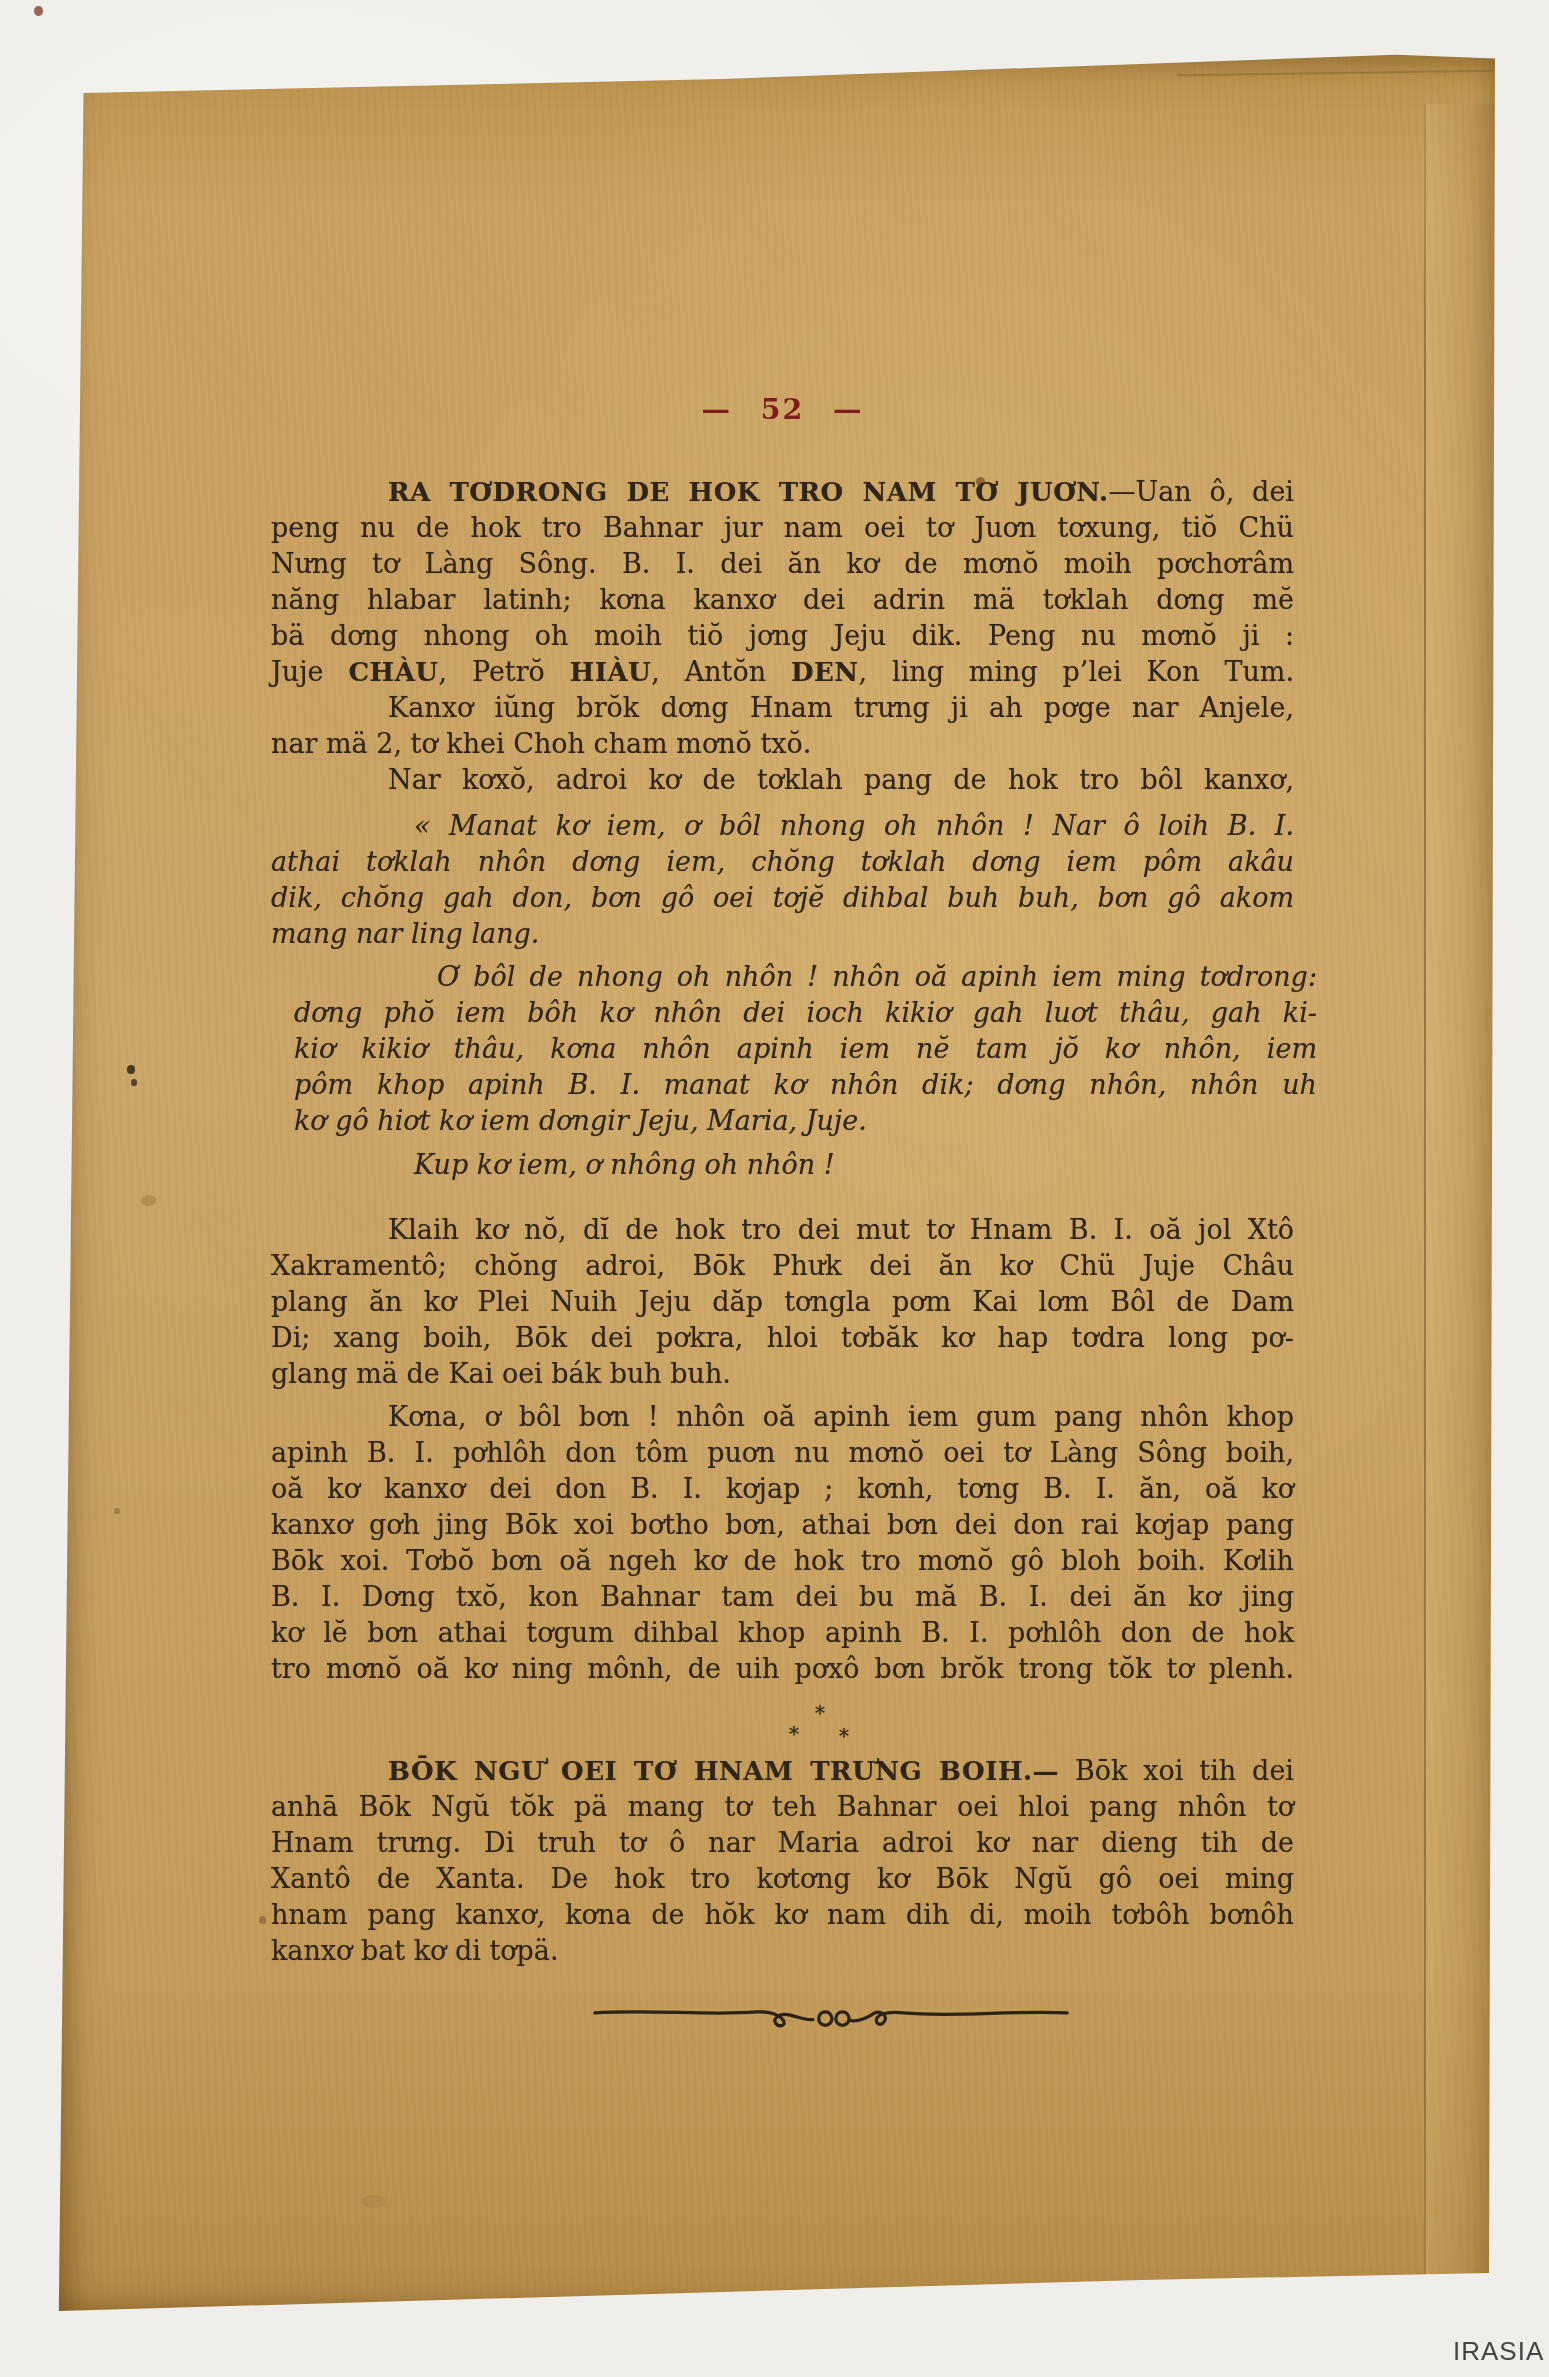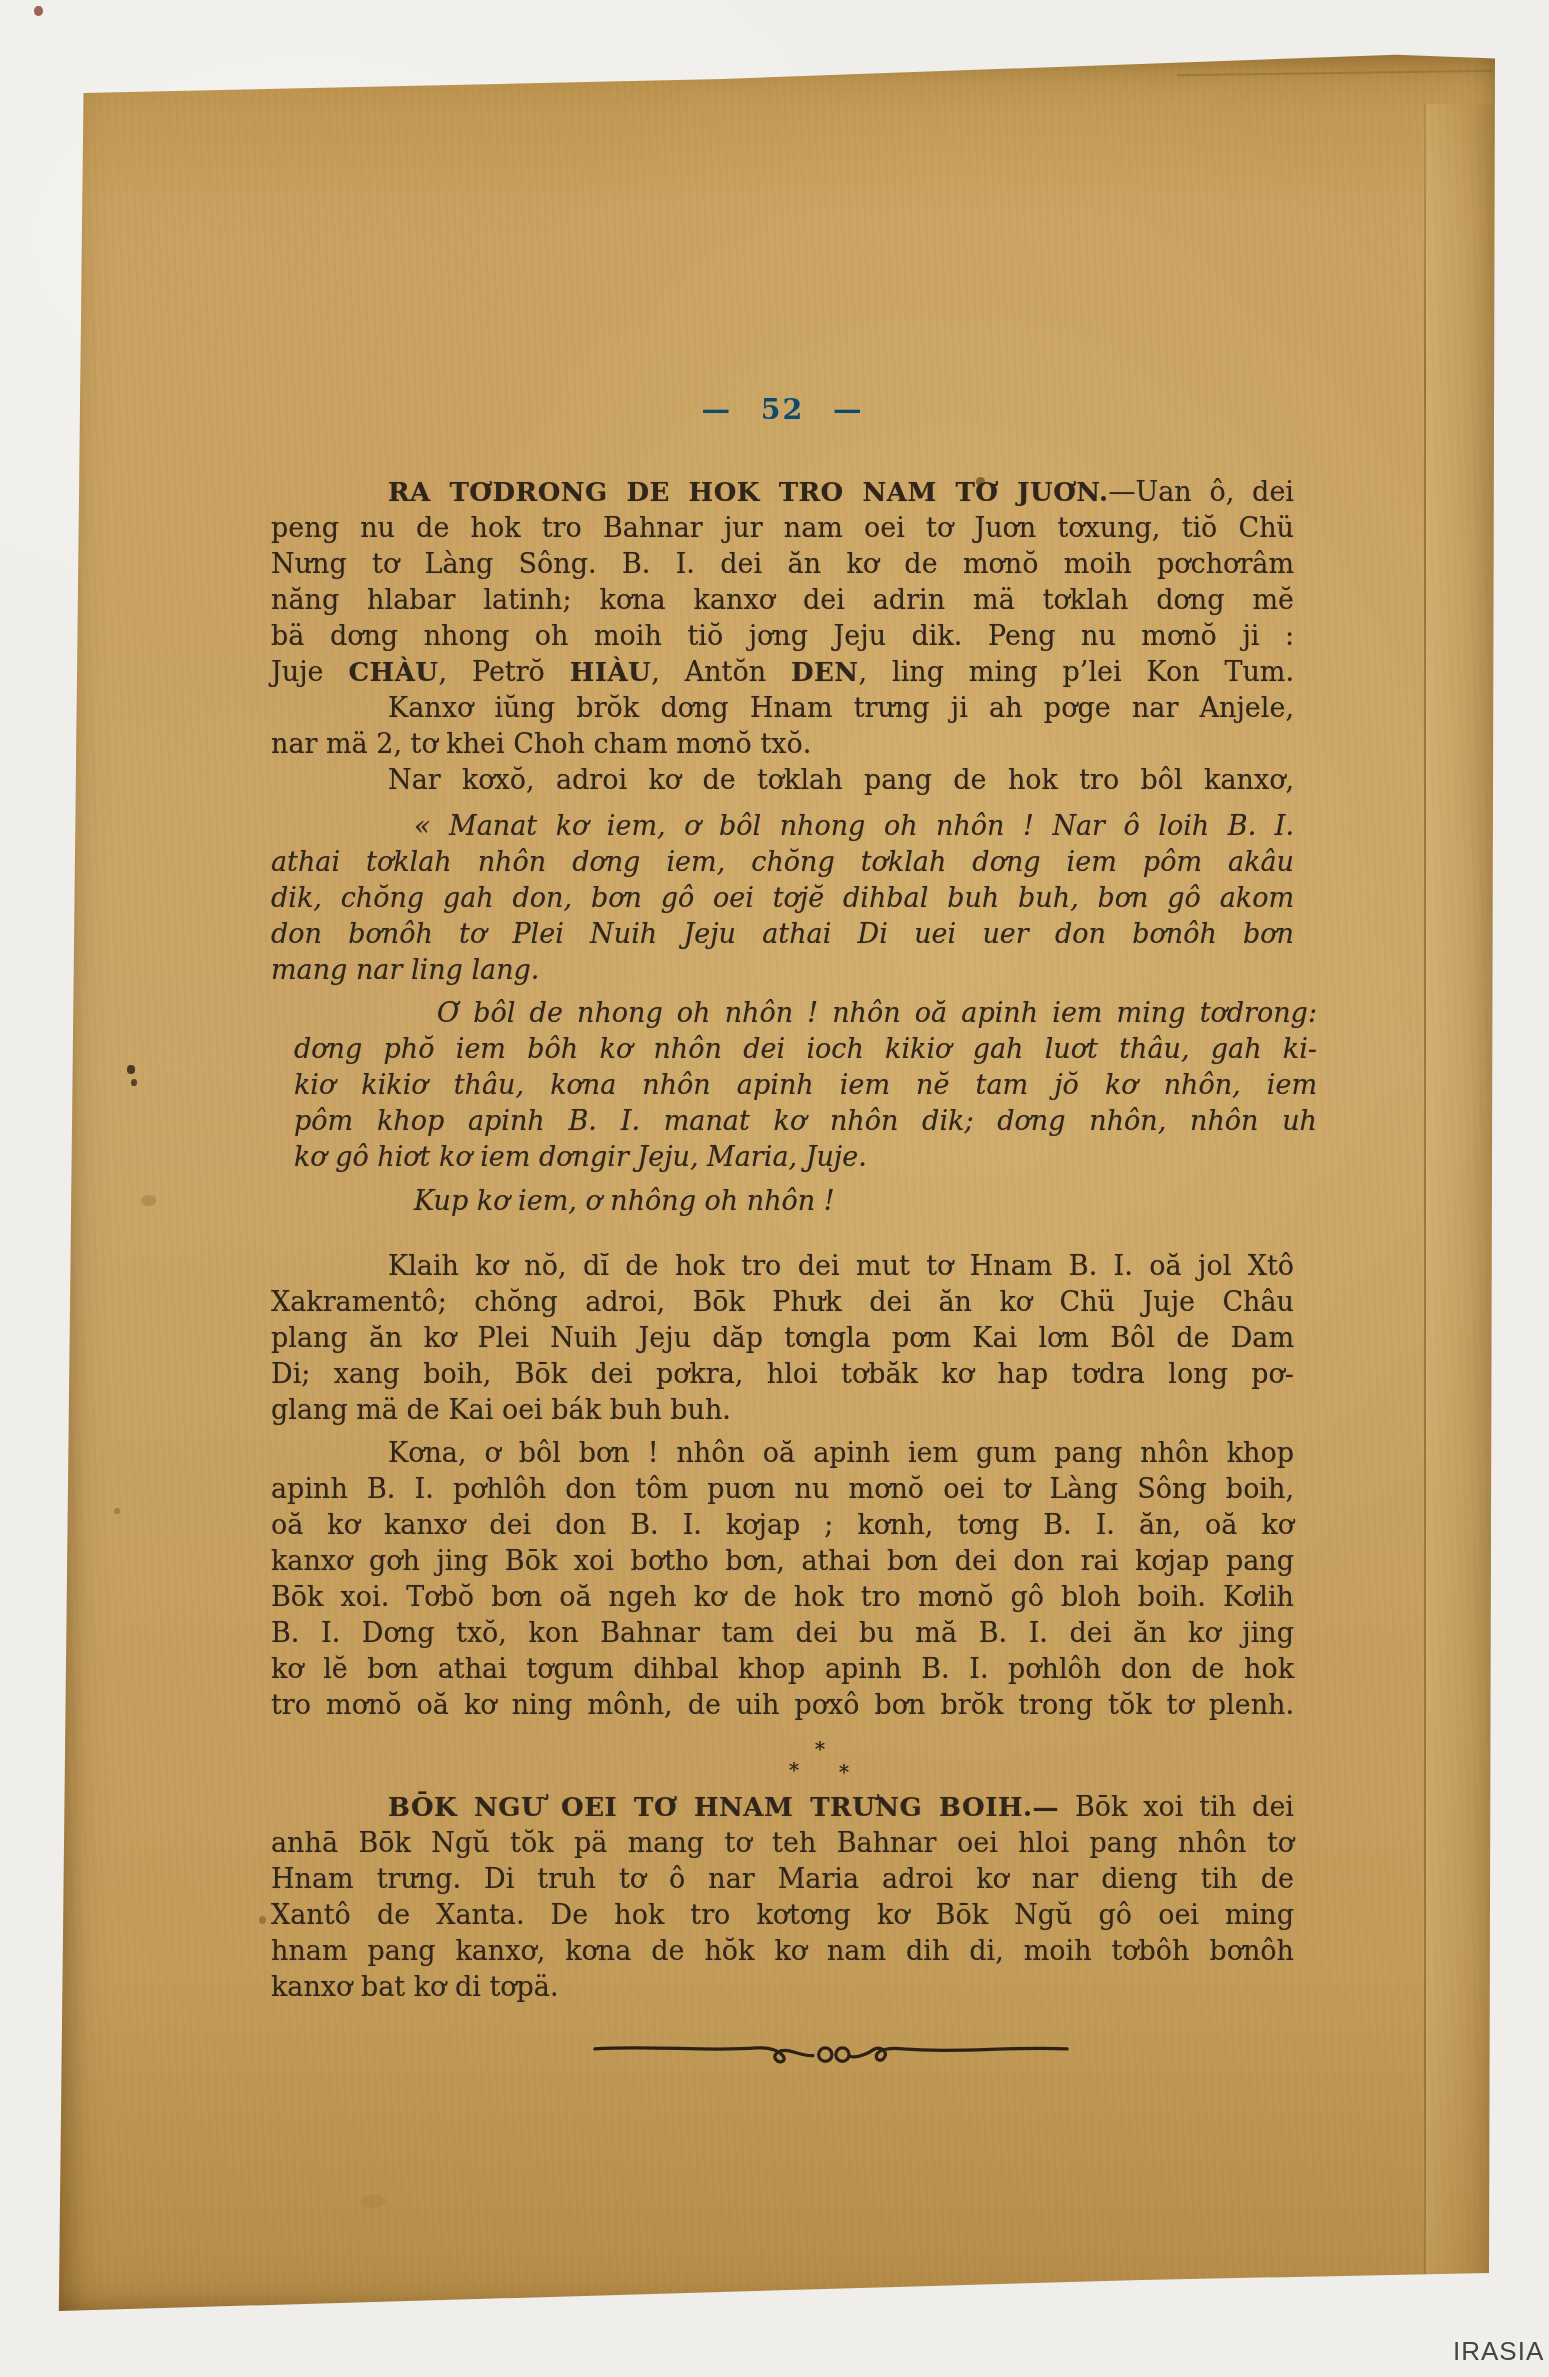--- a/index.html
+++ b/index.html
@@ -27,21 +27,21 @@
   }
   .fold-line{position:absolute;left:1424px;top:55px;width:1.9px;height:2218px;
     background:linear-gradient(180deg, rgba(110,80,35,.15), rgba(110,80,35,.55) 12%, rgba(110,80,35,.5) 88%, rgba(110,80,35,.2));}
   .fold-sliver{position:absolute;left:1426px;top:55px;width:68px;height:2218px;
     background:linear-gradient(90deg, rgba(255,232,170,.14), rgba(140,104,48,.18) 90%);}
   .edge-line-top{position:absolute;left:1177px;top:72px;width:316px;height:1.9px;
     background:rgba(116,86,38,.35);transform:rotate(-0.8deg);}
   .speck{position:absolute;border-radius:50%;}
   .pagenum{
     position:absolute;left:271px;top:392px;width:1023px;text-align:center;
-    font-size:28.5px;color:#0c4a6e;letter-spacing:1.9px;word-spacing:17px;font-weight:600;
+    font-size:28.5px;color:#7f1d1d;letter-spacing:1.9px;word-spacing:17px;font-weight:600;
   }
   .textblock{position:absolute;left:271px;top:474px;width:1023px;color:#30251a;
     font-size:27px;line-height:36px;text-shadow:0 0 1px rgba(70,52,28,.45);}
   .para{width:1023px;}
   .para.quote{font-style:italic;}
   .line{min-height:36px;}
   .line.j{text-align:justify;text-align-last:justify;}
   .line.first-body{text-indent:117px;}
   .line.first-quote{text-indent:143px;}
   .line b{font-weight:700;font-size:26px;letter-spacing:0.5px;}
@@ -90,21 +90,20 @@
       <div class="line j first-body">Kanxơ iŭng brŏk dơng Hnam trưng ji ah pơge nar Anjele,</div>
       <div class="line">nar mä 2, tơ khei Choh cham mơnŏ txŏ.</div>
     </div>
     <div class="para body" style="margin-top: 0px;">
       <div class="line j first-body">Nar kơxŏ, adroi kơ de tơklah pang de hok tro bôl kanxơ,</div>
     </div>
     <div class="para quote" style="margin-top: 9.5px;">
       <div class="line j first-quote">« Manat kơ iem, ơ bôl nhong oh nhôn ! Nar ô loih B. I.</div>
       <div class="line j">athai tơklah nhôn dơng iem, chŏng tơklah dơng iem pôm akâu</div>
       <div class="line j">dik, chŏng gah don, bơn gô oei tơjĕ dihbal buh buh, bơn gô akom</div>
-      <div class="line j">don bơnôh tơ Plei Nuih Jeju athai Di uei uer don bơnôh bơn</div>
       <div class="line">mang nar ling lang.</div>
     </div>
     <div class="para quote" style="margin-top: 7.6px; margin-left: 23px;">
       <div class="line j first-quote">Ơ bôl de nhong oh nhôn ! nhôn oă apinh iem ming tơdrong:</div>
       <div class="line j">dơng phŏ iem bôh kơ nhôn dei ioch kikiơ gah luơt thâu, gah ki-</div>
       <div class="line j">kiơ kikiơ thâu, kơna nhôn apinh iem nĕ tam jŏ kơ nhôn, iem</div>
       <div class="line j">pôm khop apinh B. I. manat kơ nhôn dik; dơng nhôn, nhôn uh</div>
       <div class="line">kơ gô hiơt kơ iem dơngir Jeju, Maria, Juje.</div>
     </div>
     <div class="para quote" style="margin-top: 7.6px;">

